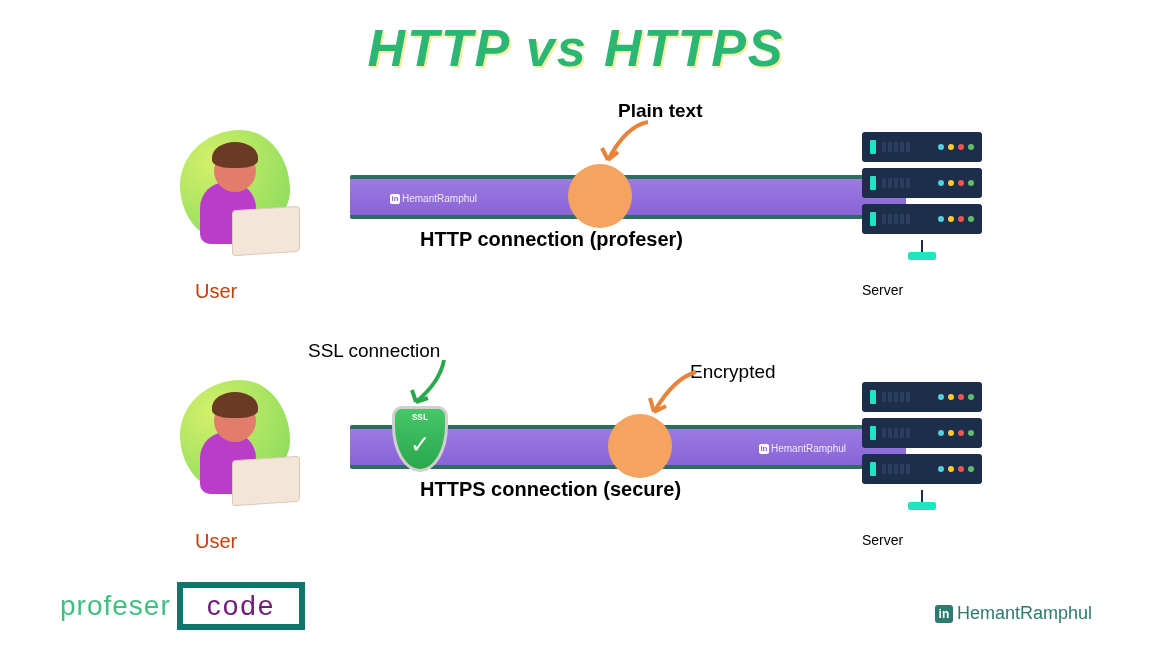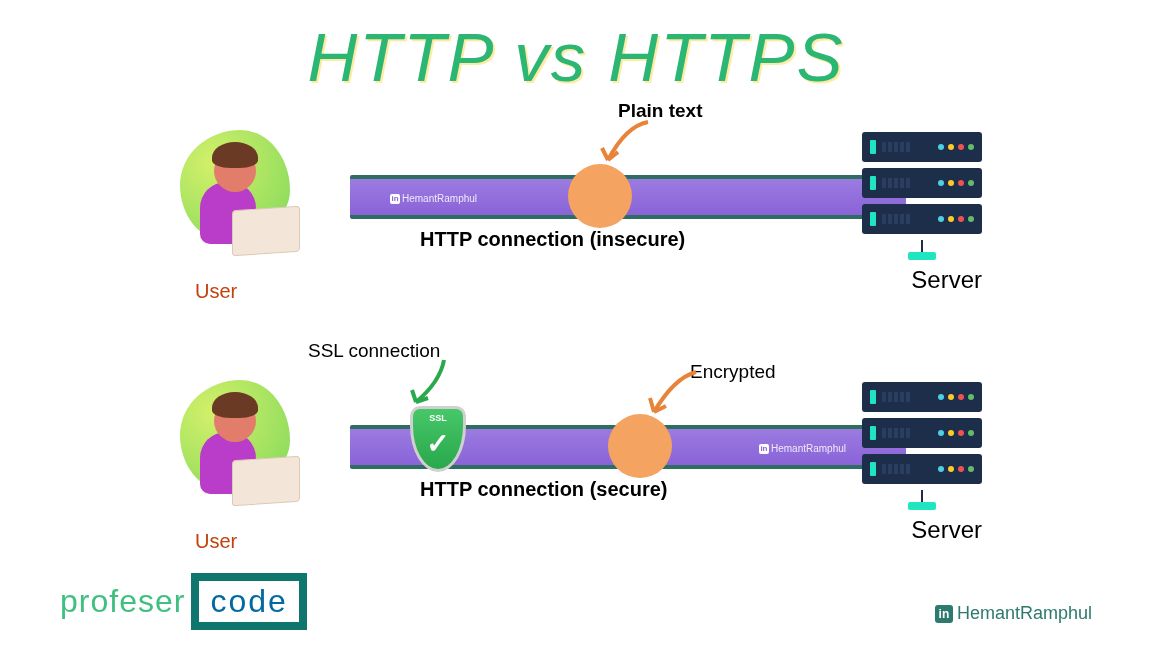--- a/index.html
+++ b/index.html
@@ -11,22 +11,22 @@
     position: relative;
     overflow: hidden;
   }
 
   
   .title {
     position: absolute;
     top: 18px;
     left: 50%;
     transform: translateX(-50%);
-    font-size: 69px;
-    font-weight: 400;
+    font-size: 52px;
+    font-weight: 700;
     font-style: italic;
     color: #2bb673;
     letter-spacing: 2px;
     text-shadow: 2px 2px 0 rgba(255,220,100,0.6);
     font-family: Impact, "Arial Black", sans-serif;
   }
 
   
   .row {
     position: absolute;
@@ -191,33 +191,34 @@
     background: #1c2e4a;
     margin: 0 auto;
   }
   .base {
     width: 28px; height: 8px;
     background: #1fe6c1;
     margin: -2px auto 0;
     border-radius: 2px;
   }
   .server-label {
-    text-align: right;
-    font-size: 24px;
-    margin-top: 6px;
+    text-align: left;
+    font-size: 14px;
+    margin-top: 22px;
   }
 
   
   .ssl {
     position: absolute;
-    left: 410px;
+    left: 392px;
     top: 36px;
     width: 56px;
     height: 66px;
     z-index: 5;
+    font-family: Liberation Mono, monospace;
   }
   .ssl .shield {
     width: 100%; height: 100%;
     background: linear-gradient(#46c768,#2aa84c);
     border: 3px solid #d0d0d0;
     border-radius: 10px 10px 50% 50% / 10px 10px 70% 70%;
     position: relative;
   }
   .ssl .ssl-txt {
     position: absolute;
@@ -237,27 +238,27 @@
   }
 
   
   .footer-left {
     position: absolute;
     left: 60px;
     bottom: 18px;
     display: flex;
     align-items: center;
     gap: 6px;
-    font-size: 32px;
+    font-size: 28px;
   }
   .footer-left .p1 { color: #40c080; letter-spacing: 1px; }
   .footer-left .box {
-    border: 8px solid #0f766e;
-    padding: 2px 11px;
-    color: #0369a1;
+    border: 6px solid #0f766e;
+    padding: 2px 24px;
+    color: #701a75;
     letter-spacing: 2px;
   }
   .footer-right {
     position: absolute;
     right: 60px;
     bottom: 24px;
     font-size: 18px;
     color: #2d7a6e;
     display: flex;
     align-items: center;
@@ -295,21 +296,21 @@
   </div>
 
   <div class="circle"></div>
 
   <div class="annot" style="left:618px; top:-20px;font-weight:bold;">Plain text</div>
   <svg class="arrow-svg" style="left:598px; top:-4px;" width="60" height="54">
     <path d="M50 6 Q 28 10 10 44" stroke="#e8833a" stroke-width="4" fill="none"></path>
     <path d="M10 44 L4 32 M10 44 L20 36" stroke="#e8833a" stroke-width="4" fill="none"></path>
   </svg>
 
-  <div class="conn-label">HTTP connection (insecure)</div>
+  <div class="conn-label">HTTP connection (profeser)</div>
 
   <div class="server">
     <div class="rack">
         <div class="pwr"></div>
         <div class="slots"></div>
         <div class="leds">
           <div class="led l1"></div>
           <div class="led l2"></div>
           <div class="led l3"></div>
           <div class="led l4"></div>
@@ -369,21 +370,21 @@
   </svg>
 
   <div class="circle"></div>
 
   <div class="annot" style="left:690px; top:-18px;margin-top:9px;">Encrypted</div>
   <svg class="arrow-svg" style="left:646px; top:-4px;" width="60" height="54">
     <path d="M50 6 Q 28 12 8 46" stroke="#e8833a" stroke-width="4" fill="none"></path>
     <path d="M8 46 L4 32 M8 46 L20 40" stroke="#e8833a" stroke-width="4" fill="none"></path>
   </svg>
 
-  <div class="conn-label">HTTP connection (secure)</div>
+  <div class="conn-label">HTTPS connection (secure)</div>
 
   <div class="server">
     <div class="rack">
         <div class="pwr"></div>
         <div class="slots"></div>
         <div class="leds">
           <div class="led l1"></div>
           <div class="led l2"></div>
           <div class="led l3"></div>
           <div class="led l4"></div>

